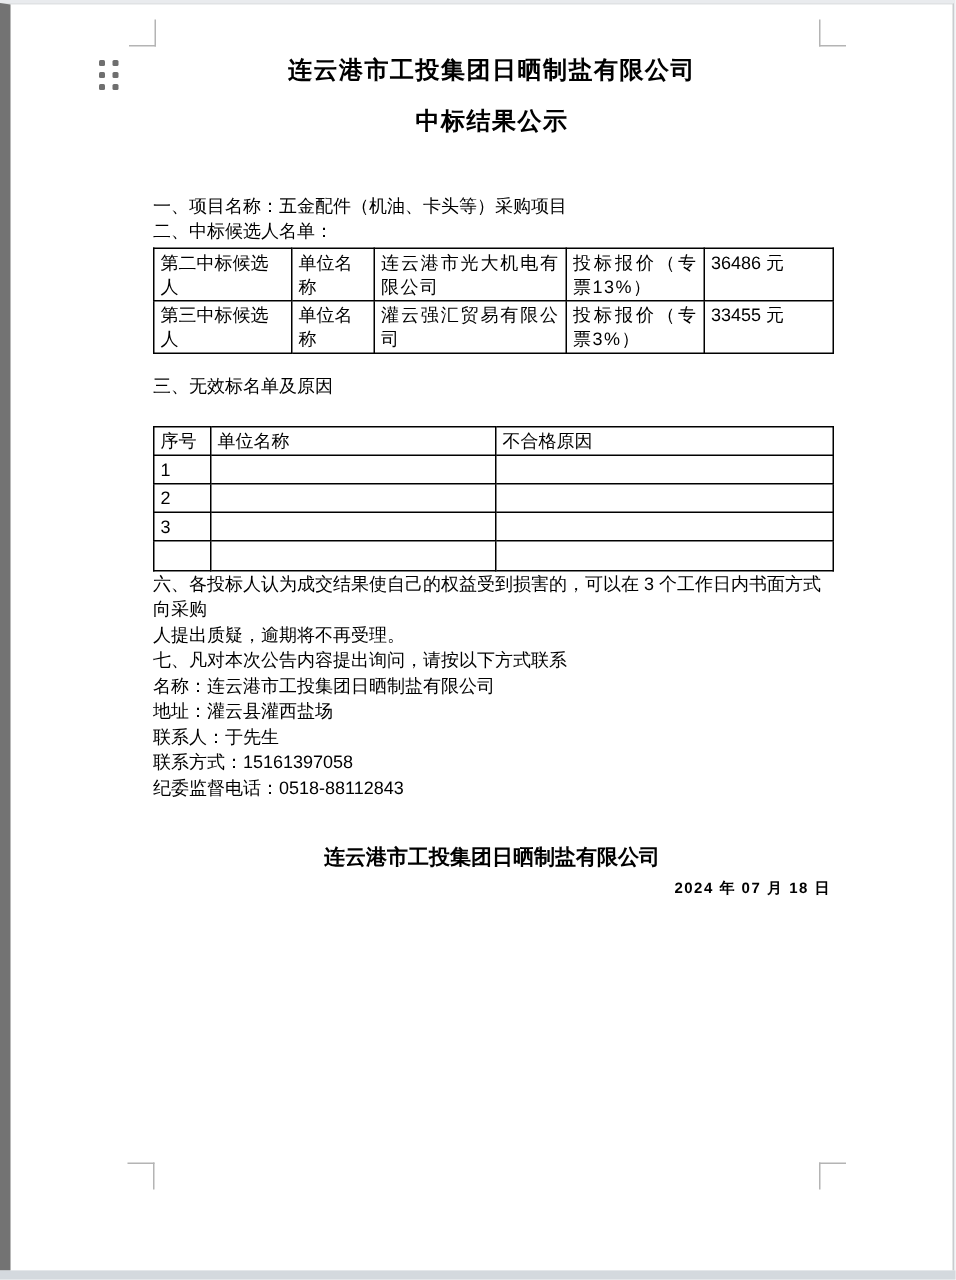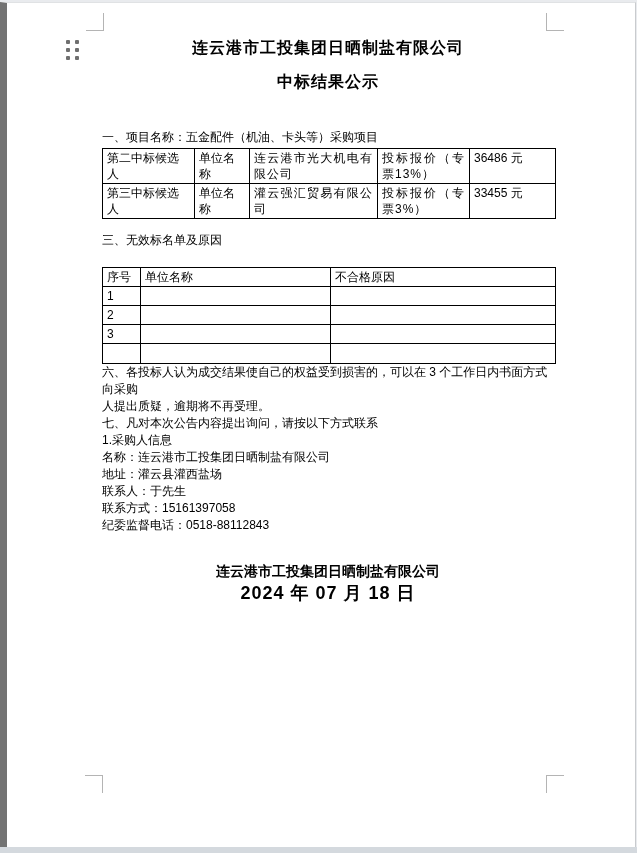--- a/index.html
+++ b/index.html
@@ -49,21 +49,21 @@
   .tbl1 tr:nth-child(3) td { height:33px;text-align:center; }
   .just { text-align:justify; text-justify:inter-character; letter-spacing:1px; }
   .vmid { vertical-align:middle; }
   .tbl2 { margin-top:18px;padding-left:30px; }
   .tbl2 tr:nth-child(1) td { height:18px; }
   .tbl2 tr:nth-child(n+2) td { height:19px; }
   .tbl2 tr:nth-child(5) td { height:20px; }
   .sec3 { margin-top:13px; }
   .sec5 { margin-top:21px; }
   .footer-co { margin-top:26px; text-align:center; font-weight:bold; font-size:14px; line-height:22px; }
-  .footer-dt { text-align:center; font-weight:bold; font-size:18px; line-height:22px; letter-spacing:1px; }
+  .footer-dt { text-align:right; font-weight:bold; font-size:10px; line-height:22px; letter-spacing:1px; }
 </style>
 </head>
 <body>
 
 <div class="viewport">
   <div class="page">
 
     <div class="crop tl"></div>
     <div class="crop tr"></div>
     <div class="crop bl"></div>
@@ -79,20 +79,21 @@
     </div>
 
     <div class="content">
 
       <div class="title">连云港市工投集团日晒制盐有限公司</div>
       <div class="title">中标结果公示</div>
 
       <div class="spacer30"></div>
 
       <p class="line">一、项目名称：五金配件（机油、卡头等）采购项目</p>
+      <p class="line">二、中标候选人名单：</p>
 
       <table class="tbl1">
         <colgroup>
             <col style="width:92px">
             <col style="width:55px">
             <col style="width:128px">
             <col style="width:92px">
             <col style="width:86px">
           </colgroup>
         <tbody>
@@ -146,21 +147,20 @@
           <td></td>
           <td></td>
           <td></td>
         </tr>
       </tbody>
         </table>
 
       <p class="line">六、各投标人认为成交结果使自己的权益受到损害的，可以在 3 个工作日内书面方式向采购</p>
       <p class="line">人提出质疑，逾期将不再受理。</p>
       <p class="line">七、凡对本次公告内容提出询问，请按以下方式联系</p>
-      <p class="line">1.采购人信息</p>
       <p class="line">名称：连云港市工投集团日晒制盐有限公司</p>
       <p class="line">地址：灌云县灌西盐场</p>
       <p class="line">联系人：于先生</p>
       <p class="line">联系方式：15161397058</p>
       <p class="line">纪委监督电话：0518-88112843</p>
 
       <div class="footer-co">连云港市工投集团日晒制盐有限公司</div>
       <div class="footer-dt">2024 年 07 月 18 日</div>
 
     </div>

